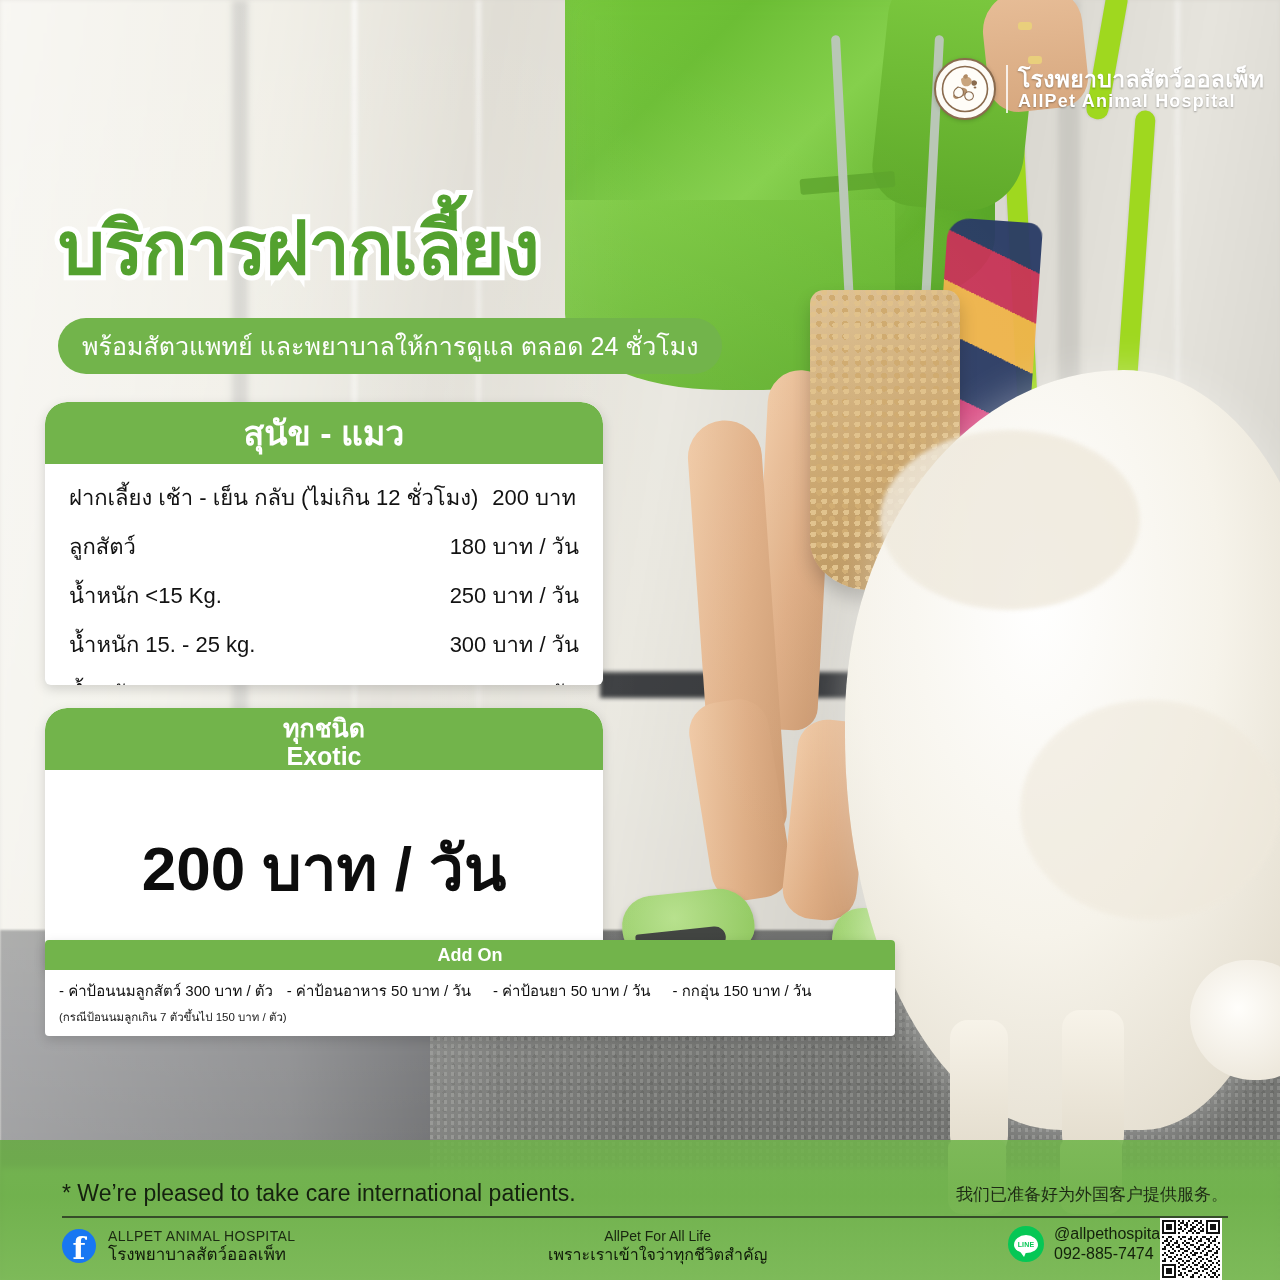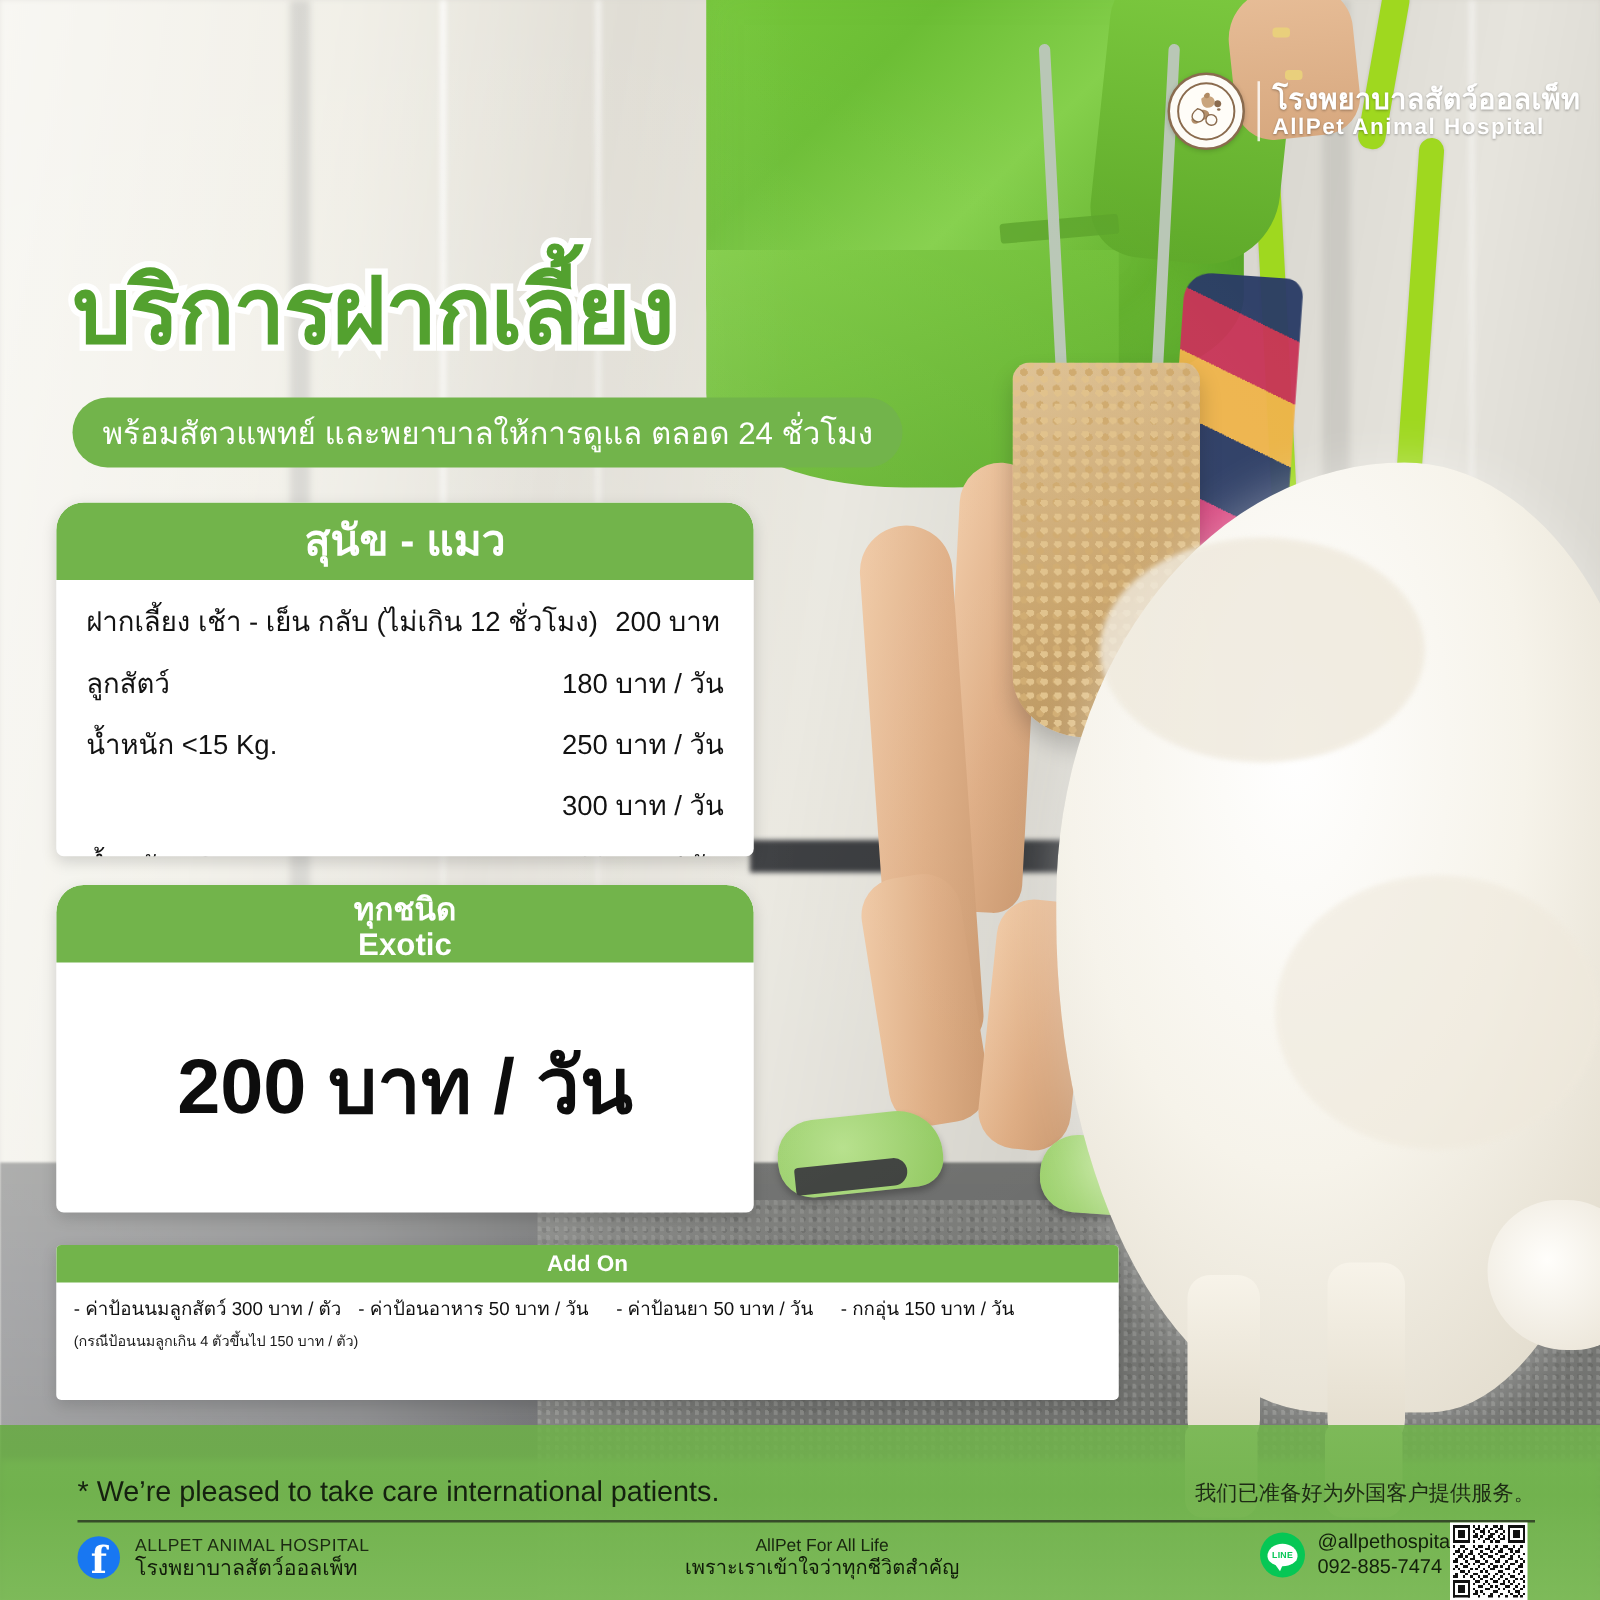--- a/index.html
+++ b/index.html
@@ -109,21 +109,21 @@
   .rows{padding:16px 24px 10px 24px;}
   .row{display:flex;align-items:baseline;font-size:22px;color:#121212;font-weight:normal;margin-bottom:14px;}
   .row .label{flex:0 0 auto;}
   .row .price{margin-left:auto;white-space:nowrap;}
   .row.first .price{margin-left:14px;}
 
   #card-exotic{left:45px;top:708px;width:558px;height:262px;border-radius:22px 22px 6px 6px;}
   #card-exotic .card-head{height:62px;font-size:25px;line-height:1.12;padding-top:6px;box-sizing:border-box;border-radius:22px 22px 0 0;}
   .exotic-price{display:flex;align-items:center;justify-content:center;height:196px;font-size:62px;font-weight:bold;color:#0d0d0d;}
 
-  #card-addon{left:45px;top:996px;width:850px;height:124px;border-radius:4px;}
+  #card-addon{left:45px;top:940px;width:850px;height:96px;border-radius:4px;}
   #card-addon .card-head{height:30px;line-height:30px;font-size:18px;}
   .addon-body{display:flex;align-items:flex-start;padding:9px 14px 0 14px;gap:0;}
   .addon-item{font-size:15px;color:#101010;white-space:nowrap;}
   .addon-item + .addon-item{margin-left:22px;}
   .addon-note{font-size:11.5px;color:#1a1a1a;margin-top:5px;}
 
   
   .footer{position:absolute;left:0;top:1140px;width:1280px;height:140px;
      background:linear-gradient(180deg,#71b44cdd 0%,#6fb24ae8 40%,#7dbb58f0 100%);}
   .footer-note{position:absolute;left:62px;top:1180px;font-size:23px;color:#15210f;}
@@ -247,20 +247,21 @@
       </div>
       <div class="row">
         <span class="label">ลูกสัตว์</span>
         <span class="price">180 บาท / วัน</span>
       </div>
       <div class="row">
         <span class="label">น้ำหนัก &lt;15  Kg.</span>
         <span class="price">250 บาท / วัน</span>
       </div>
       <div class="row">
+        <span class="label">น้ำหนัก 15. - 25 kg.</span>
         <span class="price">300 บาท / วัน</span>
       </div>
       <div class="row">
         <span class="label">น้ำหนัก &gt;25 Kg.</span>
         <span class="price">400 บาท / วัน</span>
       </div>
     </div>
   </div>
 
   <div class="card" id="card-exotic">
@@ -269,21 +270,21 @@
       <div>Exotic</div>
     </div>
     <div class="exotic-price">200 บาท / วัน</div>
   </div>
 
   <div class="card" id="card-addon">
     <div class="card-head">Add On</div>
     <div class="addon-body">
       <div>
         <div class="addon-item">- ค่าป้อนนมลูกสัตว์ 300 บาท / ตัว</div>
-        <div class="addon-note">(กรณีป้อนนมลูกเกิน 4 ตัวขึ้นไป 150 บาท / ตัว)</div>
+        <div class="addon-note">(กรณีป้อนนมลูกเกิน 7 ตัวขึ้นไป 150 บาท / ตัว)</div>
       </div>
       <div class="addon-item">- ค่าป้อนอาหาร 50 บาท / วัน</div>
       <div class="addon-item">- ค่าป้อนยา 50 บาท / วัน</div>
       <div class="addon-item">- กกอุ่น 150 บาท / วัน</div>
     </div>
   </div>
 
   <div class="footer"></div>
   <div class="footer-note">* We’re pleased to take care international patients.</div>
   <div class="footer-cn">我们已准备好为外国客户提供服务。</div>

